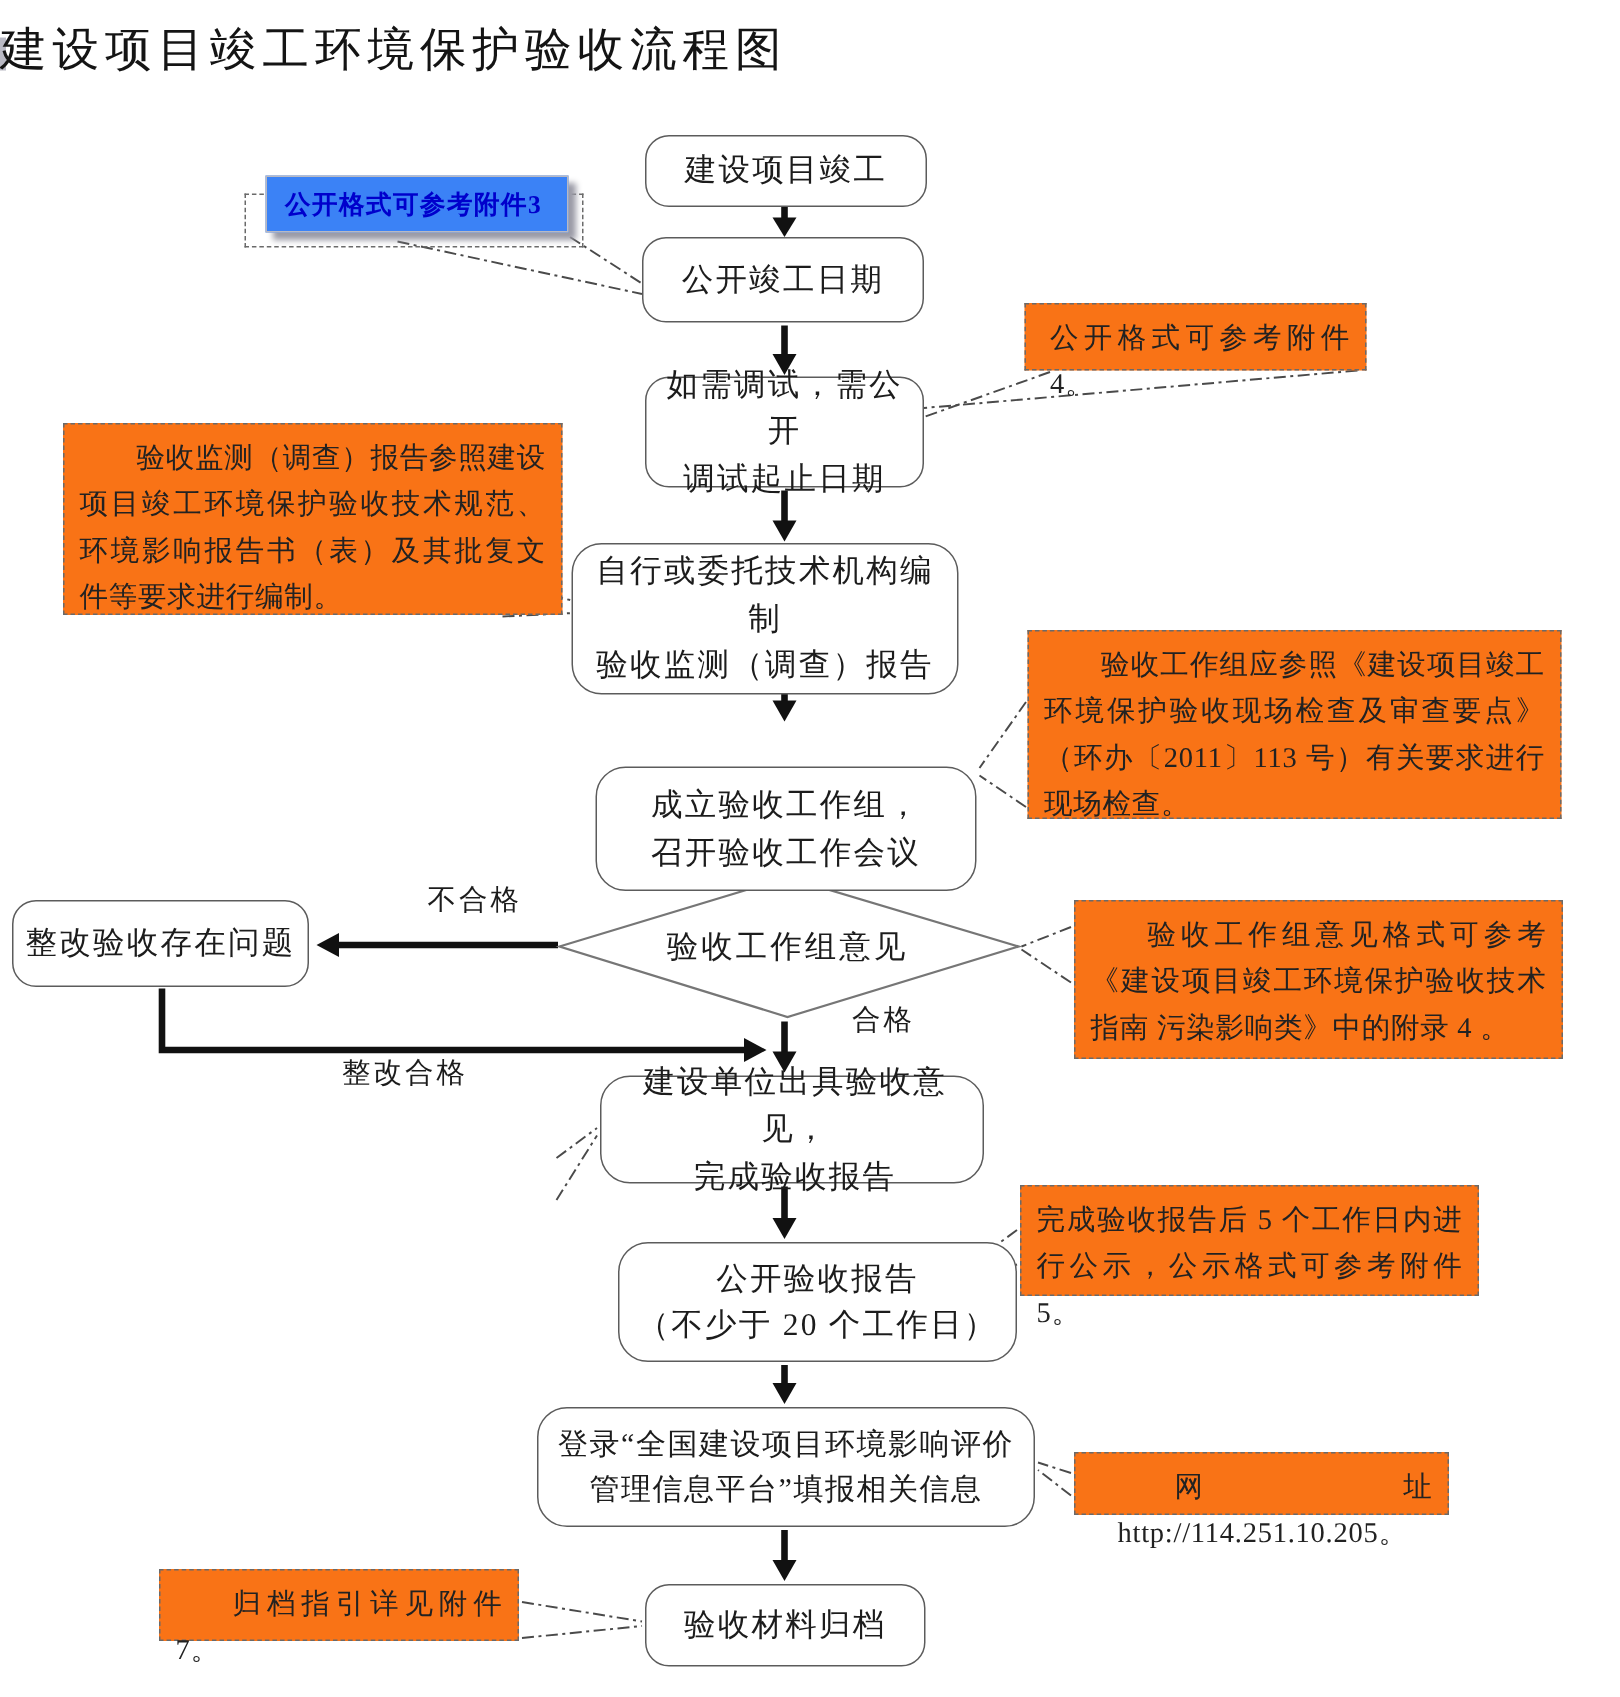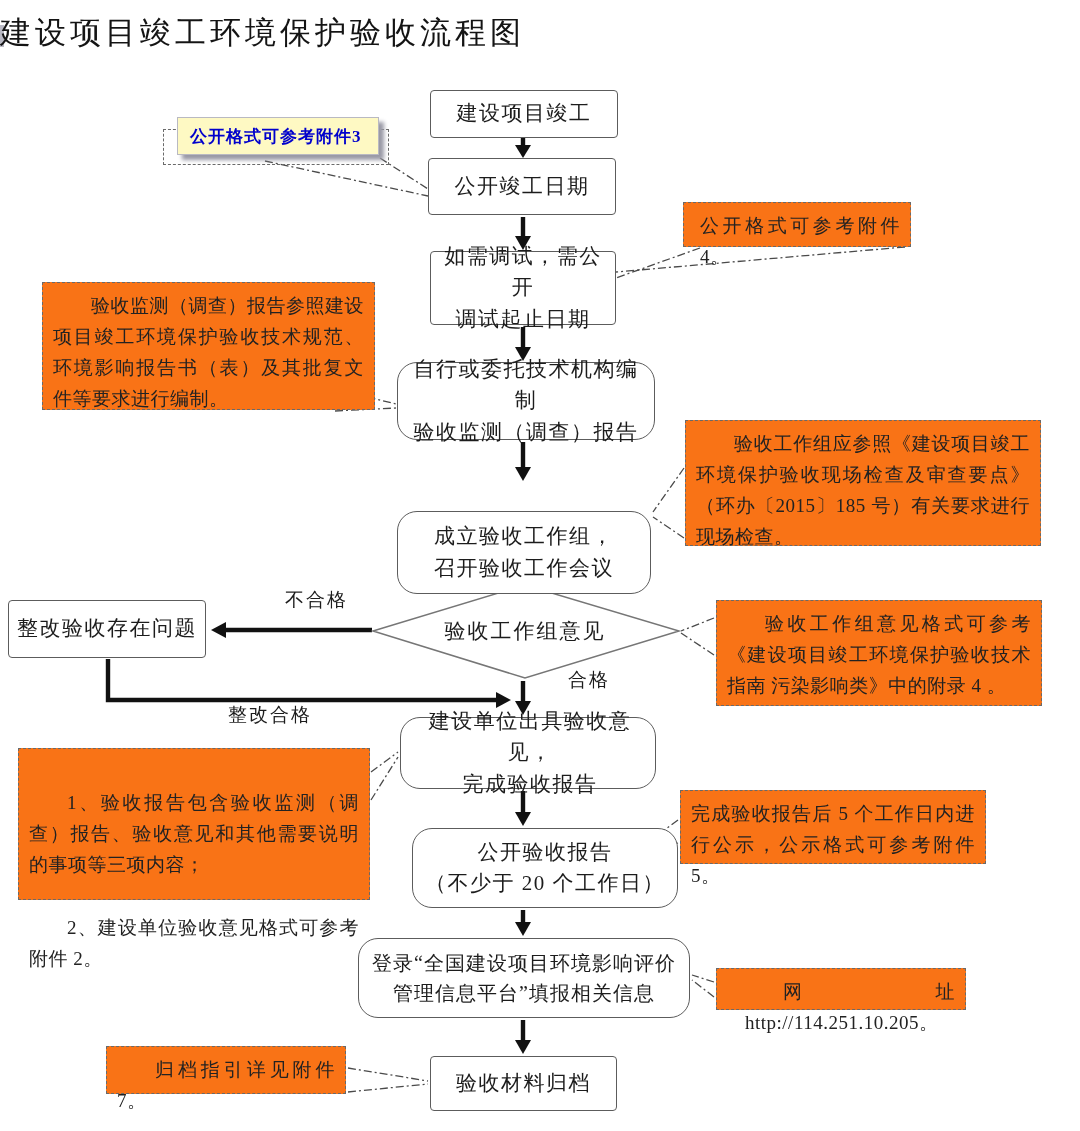--- a/index.html
+++ b/index.html
@@ -1,36 +1,36 @@
 <!DOCTYPE html>
 <html><head>
 <meta charset="utf-8">
 <style>
   html,body{margin:0;padding:0;background:#fff;}
   #stage{position:relative;width:1080px;height:1131px;background:#fff;margin:0 auto;overflow:hidden;
          font-family:"Liberation Serif", serif;}
   .title{position:absolute;top:12px;left:0;width:100%;text-align:left;
          font-size:31px;letter-spacing:4px;color:#141414;z-index:3;}
   svg.layer{position:absolute;left:0;top:0;z-index:1;}
-  .node{position:absolute;box-sizing:border-box;border:1.8px solid #5c5c5c;border-radius:4px;background:#fff;
+  .node{position:absolute;box-sizing:border-box;border:1.8px solid #5c5c5c;border-radius:16px;background:#fff;
         display:flex;align-items:center;justify-content:center;text-align:center;
         font-size:21px;line-height:1.5;letter-spacing:1.5px;color:#1c1c1c;
         white-space:pre-line;z-index:2;padding:2px 6px;}
   .node.big{border-radius:20px;}
   .note{position:absolute;box-sizing:border-box;border:1.6px dashed #6a6a6a;background:#f97316;
         font-size:19px;line-height:1.64;color:#222;padding:7px 10px;text-align:justify;
         letter-spacing:0.5px;z-index:2;white-space:pre-line;}
   .note.indent{text-indent:2em;}
   .note p{margin:0;text-indent:2em;}
   .edge-label{position:absolute;font-size:19px;color:#1c1c1c;letter-spacing:2px;z-index:3;}
   .diamond-label{position:absolute;font-size:21px;letter-spacing:2px;color:#1c1c1c;z-index:3;}
   .callout-frame{position:absolute;left:163px;top:129px;width:224px;height:34px;
         border:1.5px dashed #6a6a6a;z-index:1;background:transparent;}
   .callout-blue{position:absolute;left:177px;top:117px;width:202px;height:38px;
-        background:#fef9c3;border:1px solid #b9b9c2;box-shadow:5px 5px 4px #9a9aa6;
+        background:#3b82f6;border:1px solid #b9b9c2;box-shadow:5px 5px 4px #9a9aa6;
         display:flex;align-items:center;padding-left:12px;box-sizing:border-box;
         color:#0000cc;font-weight:bold;font-size:17px;letter-spacing:1px;z-index:2;}
   .scan-artifact{position:absolute;left:0;top:25px;width:4px;height:22px;background:#b9b9c4;z-index:3;}
 </style>
 </head>
 <body>
 
 <div id="stage">
 
   <div class="scan-artifact"></div>
@@ -86,21 +86,21 @@
       <line x1="714" y1="997" x2="692" y2="980"></line>
       <line x1="348" y1="1068" x2="428" y2="1081"></line>
       <line x1="348" y1="1092" x2="428" y2="1084"></line>
     </g>
   </svg>
 
   <div class="node" style="left:430px;top:90px;width:188px;height:48px;">建设项目竣工</div>
   <div class="node" style="left:428px;top:158px;width:188px;height:57px;">公开竣工日期</div>
   <div class="node" style="left:430px;top:251px;width:186px;height:74px;">如需调试，需公开
 调试起止日期</div>
-  <div class="node big" style="left:397px;top:362px;width:258px;height:78px;">自行或委托技术机构编制
+  <div class="node big" style="left:381px;top:362px;width:258px;height:101px;">自行或委托技术机构编制
 验收监测（调查）报告</div>
   <div class="node big" style="left:397px;top:483px;width:254px;height:83px;margin-top:28px;">成立验收工作组，
 召开验收工作会议</div>
   <div class="diamond-label" style="left:373px;top:617px;width:304px;text-align:center;">验收工作组意见</div>
   <div class="node" style="left:8px;top:600px;width:198px;height:58px;">整改验收存在问题</div>
   <div class="node big" style="left:400px;top:717px;width:256px;height:72px;padding-left:10px;">建设单位出具验收意见，
 完成验收报告</div>
   <div class="node big" style="left:412px;top:828px;width:266px;height:80px;">公开验收报告
 （不少于 20 个工作日）</div>
   <div class="node big" style="left:358px;top:938px;width:332px;height:80px;font-size:20px;letter-spacing:1px;">登录“全国建设项目环境影响评价
@@ -109,23 +109,19 @@
 
   <div class="edge-label" style="left:285px;top:587px;">不合格</div>
   <div class="edge-label" style="left:568px;top:667px;">合格</div>
   <div class="edge-label" style="left:228px;top:702px;">整改合格</div>
 
   <div class="callout-frame"></div>
   <div class="callout-blue">公开格式可参考附件3</div>
 
   <div class="note" style="left:683px;top:202px;width:228px;height:45px;padding-left:16px;">公开格式可参考附件 4。</div>
   <div class="note indent" style="left:42px;top:282px;width:333px;height:128px;">验收监测（调查）报告参照建设项目竣工环境保护验收技术规范、环境影响报告书（表）及其批复文件等要求进行编制。</div>
-  <div class="note indent" style="left:685px;top:420px;width:356px;height:126px;">验收工作组应参照《建设项目竣工环境保护验收现场检查及审查要点》（环办〔2015〕185 号）有关要求进行现场检查。</div>
+  <div class="note indent" style="left:685px;top:420px;width:356px;height:126px;">验收工作组应参照《建设项目竣工环境保护验收现场检查及审查要点》（环办〔2011〕113 号）有关要求进行现场检查。</div>
   <div class="note indent" style="left:716px;top:600px;width:326px;height:106px;">验收工作组意见格式可参考《建设项目竣工环境保护验收技术指南 污染影响类》中的附录 4 。</div>
-  <div class="note" style="left:18px;top:748px;width:352px;height:152px;">
-    <p>1、验收报告包含验收监测（调查）报告、验收意见和其他需要说明的事项等三项内容；</p>
-    <p>2、建设单位验收意见格式可参考附件 2。</p>
-  </div>
   <div class="note" style="left:680px;top:790px;width:306px;height:74px;">完成验收报告后 5 个工作日内进行公示，公示格式可参考附件 5。</div>
   <div class="note indent" style="left:716px;top:968px;width:250px;height:42px;padding-left:28px;">网址 http://114.251.10.205。</div>
   <div class="note indent" style="left:106px;top:1046px;width:240px;height:48px;">归档指引详见附件 7。</div>
 
 </div>
 
 </body></html>

